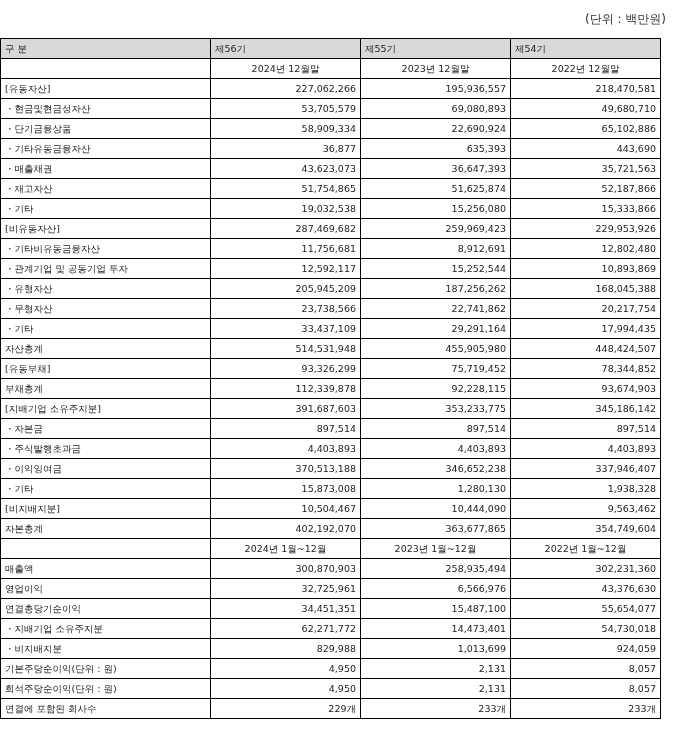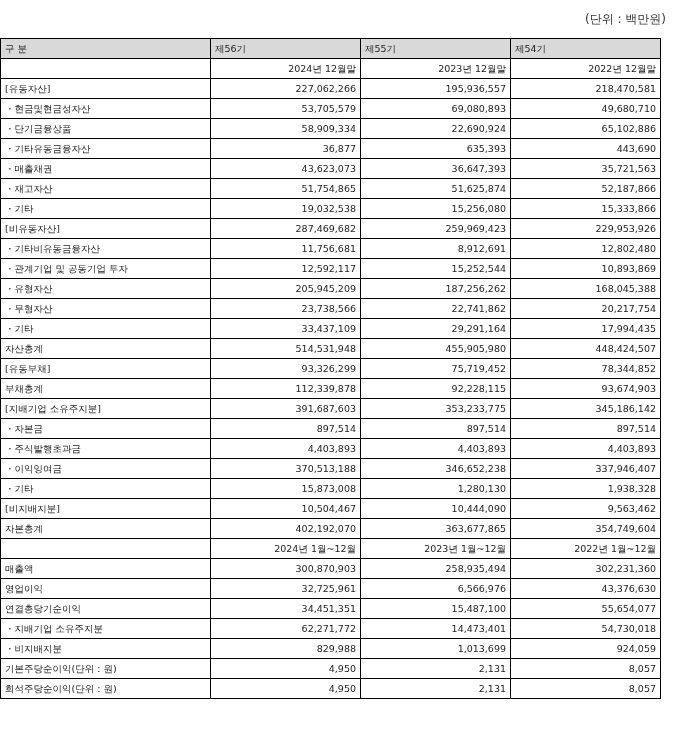--- a/index.html
+++ b/index.html
@@ -5,21 +5,21 @@
   html, body { margin: 0; padding: 0; background: #ffffff; }
   body { width: 674px; height: 744px; position: relative; overflow: hidden;
          font-family: "DejaVu Sans", "Liberation Sans", sans-serif; font-size: 9.5px; color: #222; }
   .unit { position: absolute; top: 11px; right: 8px; font-size: 12px; color: #333; }
   table.fin { position: absolute; left: 0; top: 38px; border-collapse: collapse; table-layout: fixed; width: 661px; padding-left: 12px; }
   table.fin td { height: 19px; padding: 0 4px; border: 1px solid #000; border-left: 1px solid #000; border-right: 1px solid #000;
                  white-space: nowrap; overflow: hidden; line-height: 19px; }
   table.fin tr.hdr td { background: #d9d9d9; border-top: 1px solid #000; }
   td.label { text-align: left; }
   td.num { text-align: right; }
-  td.center { text-align: right; }
+  td.center { text-align: center; }
   td.total { text-align: left; padding-left: 0; }
   col.c1 { width: 210px; } col.c2 { width: 150px; } col.c3 { width: 150px; } col.c4 { width: 150px; }
 </style>
 </head>
 <body>
 
 <div class="unit">(단위 : 백만원)</div>
 
 <table class="fin">
   <colgroup>
@@ -220,14 +220,20 @@
         <td class="num">4,950</td>
         <td class="num">2,131</td>
         <td class="num">8,057</td>
       </tr>
       <tr>
         <td class="label">희석주당순이익(단위 : 원)</td>
         <td class="num">4,950</td>
         <td class="num">2,131</td>
         <td class="num">8,057</td>
       </tr>
+      <tr>
+        <td class="label">연결에 포함된 회사수</td>
+        <td class="num">229개</td>
+        <td class="num">233개</td>
+        <td class="num">233개</td>
+      </tr>
     </tbody>
 </table>
 
 </body></html>

